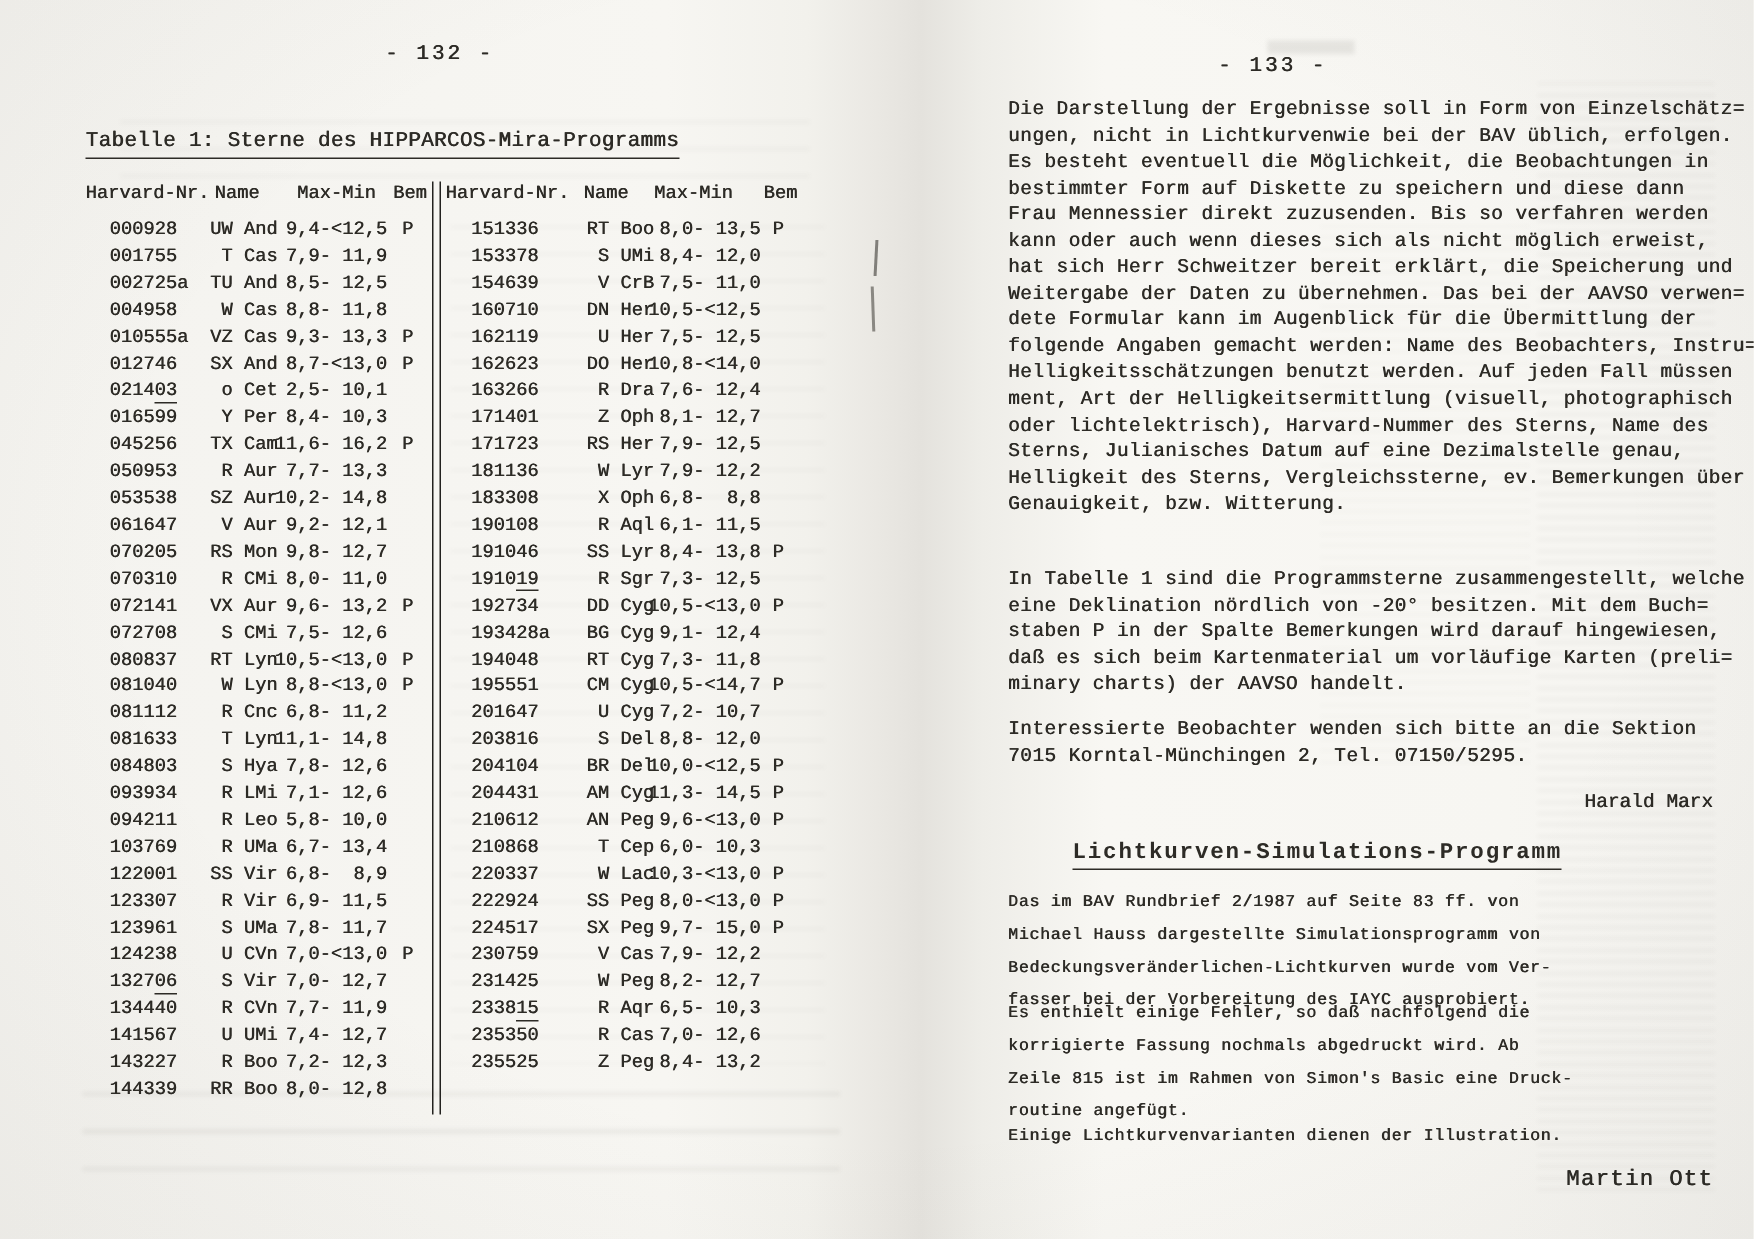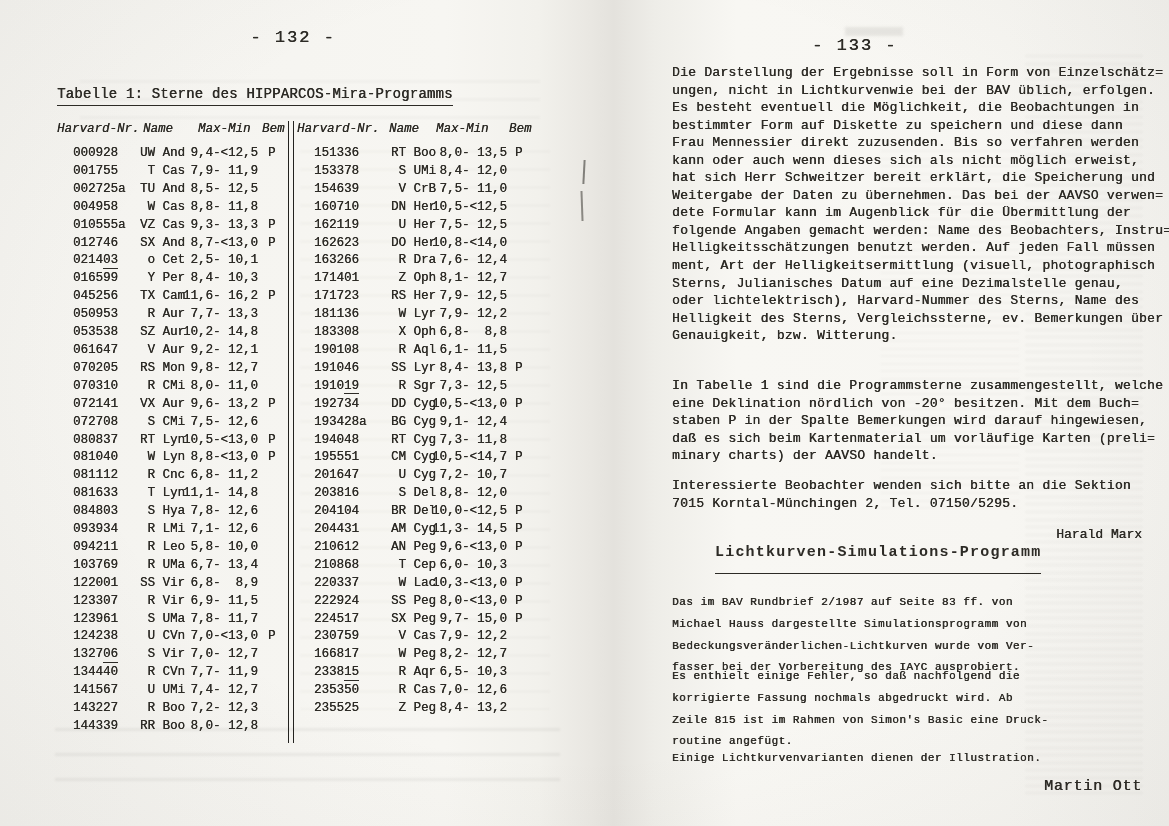--- a/index.html
+++ b/index.html
@@ -28,36 +28,36 @@
       rgba(95,92,85,0.55) 0 2.6px, rgba(95,92,85,0) 2.6px 18px);}
   .bleed-wide{background:repeating-linear-gradient(180deg,
       rgba(95,92,85,0.55) 0 3px, rgba(95,92,85,0) 3px 25px);}
   .bleed-code{background:repeating-linear-gradient(180deg,
       rgba(100,97,90,0.5) 0 2px, rgba(100,97,90,0) 2px 7.6px);}
 
   .tl{white-space:pre;}
 
   
   .pagenum{
-    position:absolute;font-size:17px;letter-spacing:2px;white-space:pre;
+    position:absolute;font-size:14px;letter-spacing:2px;white-space:pre;
     text-shadow:0.4px 0 0 currentColor;
   }
   #pn132{left:248px;top:28px;width:90px;text-align:center;}
   #pn133{left:812px;top:36px;width:140px;}
 
   #tbl-title{
     position:absolute;left:57px;top:86px;font-size:14px;letter-spacing:0.2px;
     padding-bottom:3px;border-bottom:1.6px solid #2d2b26;white-space:pre;
     text-shadow:0.4px 0 0 currentColor;
   }
   .thalf{position:absolute;top:122px;font-size:12.5px;}
   #tbl-left{left:57px;width:231px;}
   #tbl-right{left:297px;width:248px;}
   .thdr{position:relative;height:24px;white-space:pre;text-shadow:0.35px 0 0 currentColor;}
-  .thdr span{position:absolute;top:0;font-style:italic;}
+  .thdr span{position:absolute;top:0;}
   #tbl-left  .h0{left:0;}   #tbl-left  .h1{left:86px;}  #tbl-left  .h2{left:141px;} #tbl-left  .h3{left:205px;}
   #tbl-right .h0{left:0;}   #tbl-right .h1{left:92px;}  #tbl-right .h2{left:139px;} #tbl-right .h3{left:212px;}
   .trow{position:relative;height:17.92px;}
   .c{position:absolute;top:0;white-space:pre;text-shadow:0.35px 0 0 currentColor;}
   #tbl-left  .c-nr{left:16px;}  #tbl-left  .c-name{left:83px;}  #tbl-left  .c-mm{left:126px;} #tbl-left  .c-bem{left:211px;}
   #tbl-right .c-nr{left:17px;}  #tbl-right .c-name{left:94px;}  #tbl-right .c-mm{left:135px;} #tbl-right .c-bem{left:218px;}
   .u{border-bottom:1.3px solid currentColor;padding-bottom:0.5px;}
 
   #dbl-rule{
     position:absolute;left:288px;top:121px;height:622px;width:4px;
@@ -66,22 +66,22 @@
 
   
   .para{position:absolute;left:672px;width:478px;font-size:13px;line-height:17.55px;
         letter-spacing:0.25px;text-shadow:0.35px 0 0 currentColor;}
   #para1{top:64px;}
   #para2{top:377px;}
   #para3{top:477px;}
   #sig1{position:absolute;left:672px;top:527px;width:470px;text-align:right;
         padding-right:28px;font-size:13px;text-shadow:0.35px 0 0 currentColor;}
   #heading2{
-    position:absolute;left:715px;top:544px;font-size:15px;font-weight:bold;
-    letter-spacing:1.2px;padding-bottom:12px;border-bottom:1.7px solid #2d2b26;white-space:pre;
+    position:absolute;left:715px;top:560px;font-size:15px;font-weight:bold;
+    letter-spacing:1.2px;padding-bottom:2px;border-bottom:1.7px solid #2d2b26;white-space:pre;
   }
   .para2x{position:absolute;left:672px;width:490px;font-size:11px;line-height:21.8px;
         letter-spacing:0.5px;text-shadow:0.4px 0 0 currentColor;}
   #para4{top:592px;}
   #para5{top:666px;}
   #para6{top:748px;}
   #sig2{position:absolute;left:672px;top:778px;width:470px;text-align:right;
         padding-right:48px;font-size:15px;letter-spacing:0.8px;text-shadow:0.4px 0 0 currentColor;}
 
   
@@ -491,21 +491,21 @@
         <span class="c c-mm"> 9,7- 15,0</span>
         <span class="c c-bem">P</span>
       </div>
       <div class="trow">
         <span class="c c-nr">230759</span>
         <span class="c c-name"> V Cas</span>
         <span class="c c-mm"> 7,9- 12,2</span>
         <span class="c c-bem"></span>
       </div>
       <div class="trow">
-        <span class="c c-nr">166817</span>
+        <span class="c c-nr">231425</span>
         <span class="c c-name"> W Peg</span>
         <span class="c c-mm"> 8,2- 12,7</span>
         <span class="c c-bem"></span>
       </div>
       <div class="trow">
         <span class="c c-nr">2338<span class="u">15</span></span>
         <span class="c c-name"> R Aqr</span>
         <span class="c c-mm"> 6,5- 10,3</span>
         <span class="c c-bem"></span>
       </div>
@@ -532,22 +532,22 @@
     <div class="tl">Es besteht eventuell die Möglichkeit, die Beobachtungen in</div>
     <div class="tl">bestimmter Form auf Diskette zu speichern und diese dann</div>
     <div class="tl">Frau Mennessier direkt zuzusenden. Bis so verfahren werden</div>
     <div class="tl">kann oder auch wenn dieses sich als nicht möglich erweist,</div>
     <div class="tl">hat sich Herr Schweitzer bereit erklärt, die Speicherung und</div>
     <div class="tl">Weitergabe der Daten zu übernehmen. Das bei der AAVSO verwen=</div>
     <div class="tl">dete Formular kann im Augenblick für die Übermittlung der</div>
     <div class="tl">folgende Angaben gemacht werden: Name des Beobachters, Instru=</div>
     <div class="tl">Helligkeitsschätzungen benutzt werden. Auf jeden Fall müssen</div>
     <div class="tl">ment, Art der Helligkeitsermittlung (visuell, photographisch</div>
+    <div class="tl">oder lichtelektrisch), Harvard-Nummer des Sterns, Name des</div>
     <div class="tl">Sterns, Julianisches Datum auf eine Dezimalstelle genau,</div>
-    <div class="tl">oder lichtelektrisch), Harvard-Nummer des Sterns, Name des</div>
     <div class="tl">Helligkeit des Sterns, Vergleichssterne, ev. Bemerkungen über</div>
     <div class="tl">Genauigkeit, bzw. Witterung.</div>
   </div>
 <div class="para" id="para2">
     <div class="tl">In Tabelle 1 sind die Programmsterne zusammengestellt, welche</div>
     <div class="tl">eine Deklination nördlich von -20° besitzen. Mit dem Buch=</div>
     <div class="tl">staben P in der Spalte Bemerkungen wird darauf hingewiesen,</div>
     <div class="tl">daß es sich beim Kartenmaterial um vorläufige Karten (preli=</div>
     <div class="tl">minary charts) der AAVSO handelt.</div>
   </div>

